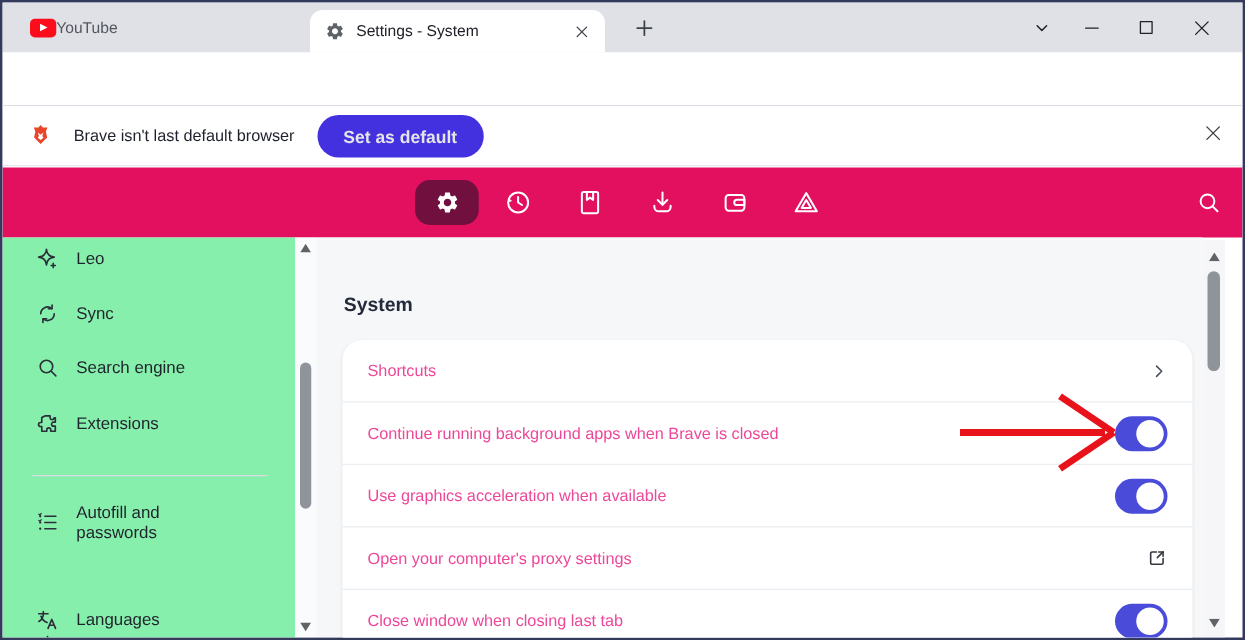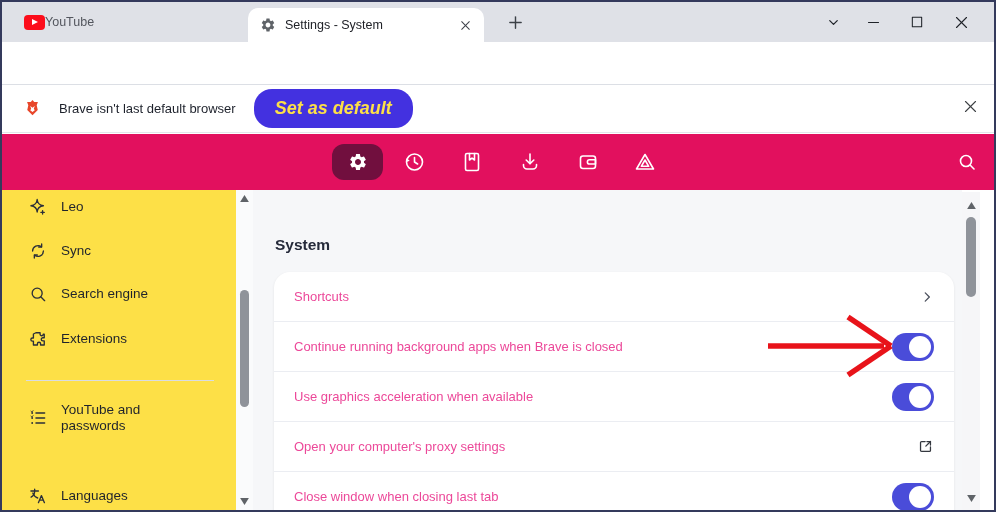--- a/index.html
+++ b/index.html
@@ -34,30 +34,30 @@
   .omni-right{margin-left:auto;display:flex;align-items:center;gap:13px;}
   .omni-sep{width:1px;height:17px;background:#c7cbd3;}
   .rewards-wrap{position:relative;}
   .badge{position:absolute;top:-6px;right:-7px;min-width:13px;height:13px;border-radius:7px;background:var(--rewards-badge,#f4661f);border:1.5px solid #fff;color:#fff;font-size:8px;font-weight:bold;display:flex;align-items:center;justify-content:center;padding:0 2px;box-sizing:border-box;}
   .toolbar-icons{left:808px;top:44px;height:34px;display:flex;align-items:center;gap:7px;color:#3f434a;}
   .toolbar-icons>span{width:24px;display:flex;justify-content:center;}
 
   
   .infobar{left:0;top:83px;right:0;height:48px;background:#fff;border-bottom:1px solid #e3e5ea;display:flex;align-items:center;padding-left:20px;box-sizing:border-box;}
   .infobar-msg{font-size:13px;color:#1d212b;margin-left:16px;}
-  .infobar-btn{margin-left:18px;background:var(--primary-button,#4331e0);color:#fde047;font-size:18px;font-weight:bold;font-family:"Liberation Sans",sans-serif;border:none;border-radius:18px;padding:9px 21px;cursor:pointer;font-style:italic;}
+  .infobar-btn{margin-left:18px;background:var(--primary-button,#4331e0);color:#e5e5e5;font-size:14px;font-weight:bold;font-family:"Liberation Sans",sans-serif;border:none;border-radius:18px;padding:9px 21px;cursor:pointer;}
   .infobar-close{position:absolute;right:16px;top:97px;color:#3c4043;}
 
   
   .settings-header{left:0;top:132px;right:0;height:56px;background:var(--accent-pink,#e2105e);}
   .sh-ic{color:#fff;top:149px;}
   .sh-selected{left:330px;top:142px;width:51px;height:36px;background:var(--nav-selected-bg,#710f3e);border-radius:12px;display:flex;align-items:center;justify-content:center;color:#fff;}
 
   
-  .sidebar{left:0;top:188px;width:234px;bottom:0;background:#fde047;overflow:hidden;}
+  .sidebar{left:0;top:188px;width:234px;bottom:0;background:#86efac;overflow:hidden;}
   .side-item{position:absolute;left:26px;right:8px;display:flex;align-items:center;gap:13px;color:#22262f;}
   .side-item .lbl{font-size:13.5px;font-weight:500;color:#1f232c;line-height:1.15;}
   .side-icon{width:20px;flex:0 0 20px;display:flex;justify-content:center;color:#2b2f39;}
   .side-divider{position:absolute;left:24px;right:22px;top:190px;height:1px;background:#d9dce2;}
 
   
   .mid-scroll{left:234px;top:188px;width:17px;bottom:0;background:#fafbfc;}
   .scroll-arrow{position:absolute;left:0;width:100%;display:flex;justify-content:center;color:#5f6368;}
   .scroll-thumb{position:absolute;left:4px;width:9px;background:#8f939a;border-radius:5px;}
 
@@ -336,21 +336,21 @@
             <circle cx="5" cy="6" r="1.1" fill="currentColor" stroke="none"></circle>
             <circle cx="5" cy="12" r="1.1" fill="currentColor" stroke="none"></circle>
             <circle cx="5" cy="18" r="1.1" fill="currentColor" stroke="none"></circle>
             <line x1="9.5" y1="6" x2="20" y2="6"></line>
             <line x1="9.5" y1="12" x2="20" y2="12"></line>
             <line x1="9.5" y1="18" x2="20" y2="18"></line>
             <path d="M3.6 3.9l1 .9 1.4-1.6" style="stroke-width:1.1"></path>
             <path d="M3.6 9.9l1 .9 1.4-1.6" style="stroke-width:1.1"></path>
           </svg>
       </span>
-      <span class="lbl" style="max-width:122px;">YouTube and passwords</span>
+      <span class="lbl" style="max-width:122px;">Autofill and passwords</span>
     </div>
     <div class="side-item" style="top:272px;margin-top:24px;">
       <span class="side-icon">
         <svg class="ic" width="20" height="20" viewBox="0 0 24 24" style="stroke-width:1.6">
             <path d="M3.5 6h9M8 3.8V6c0 3.2-1.8 6-4.3 7.4"></path>
             <path d="M5.8 8.5c1 3 3.1 5 5.8 5.9"></path>
             <path d="M12.5 20l3.6-8.5L19.7 20M13.8 17h4.6"></path>
           </svg>
       </span>
       <span class="lbl">Languages</span>

